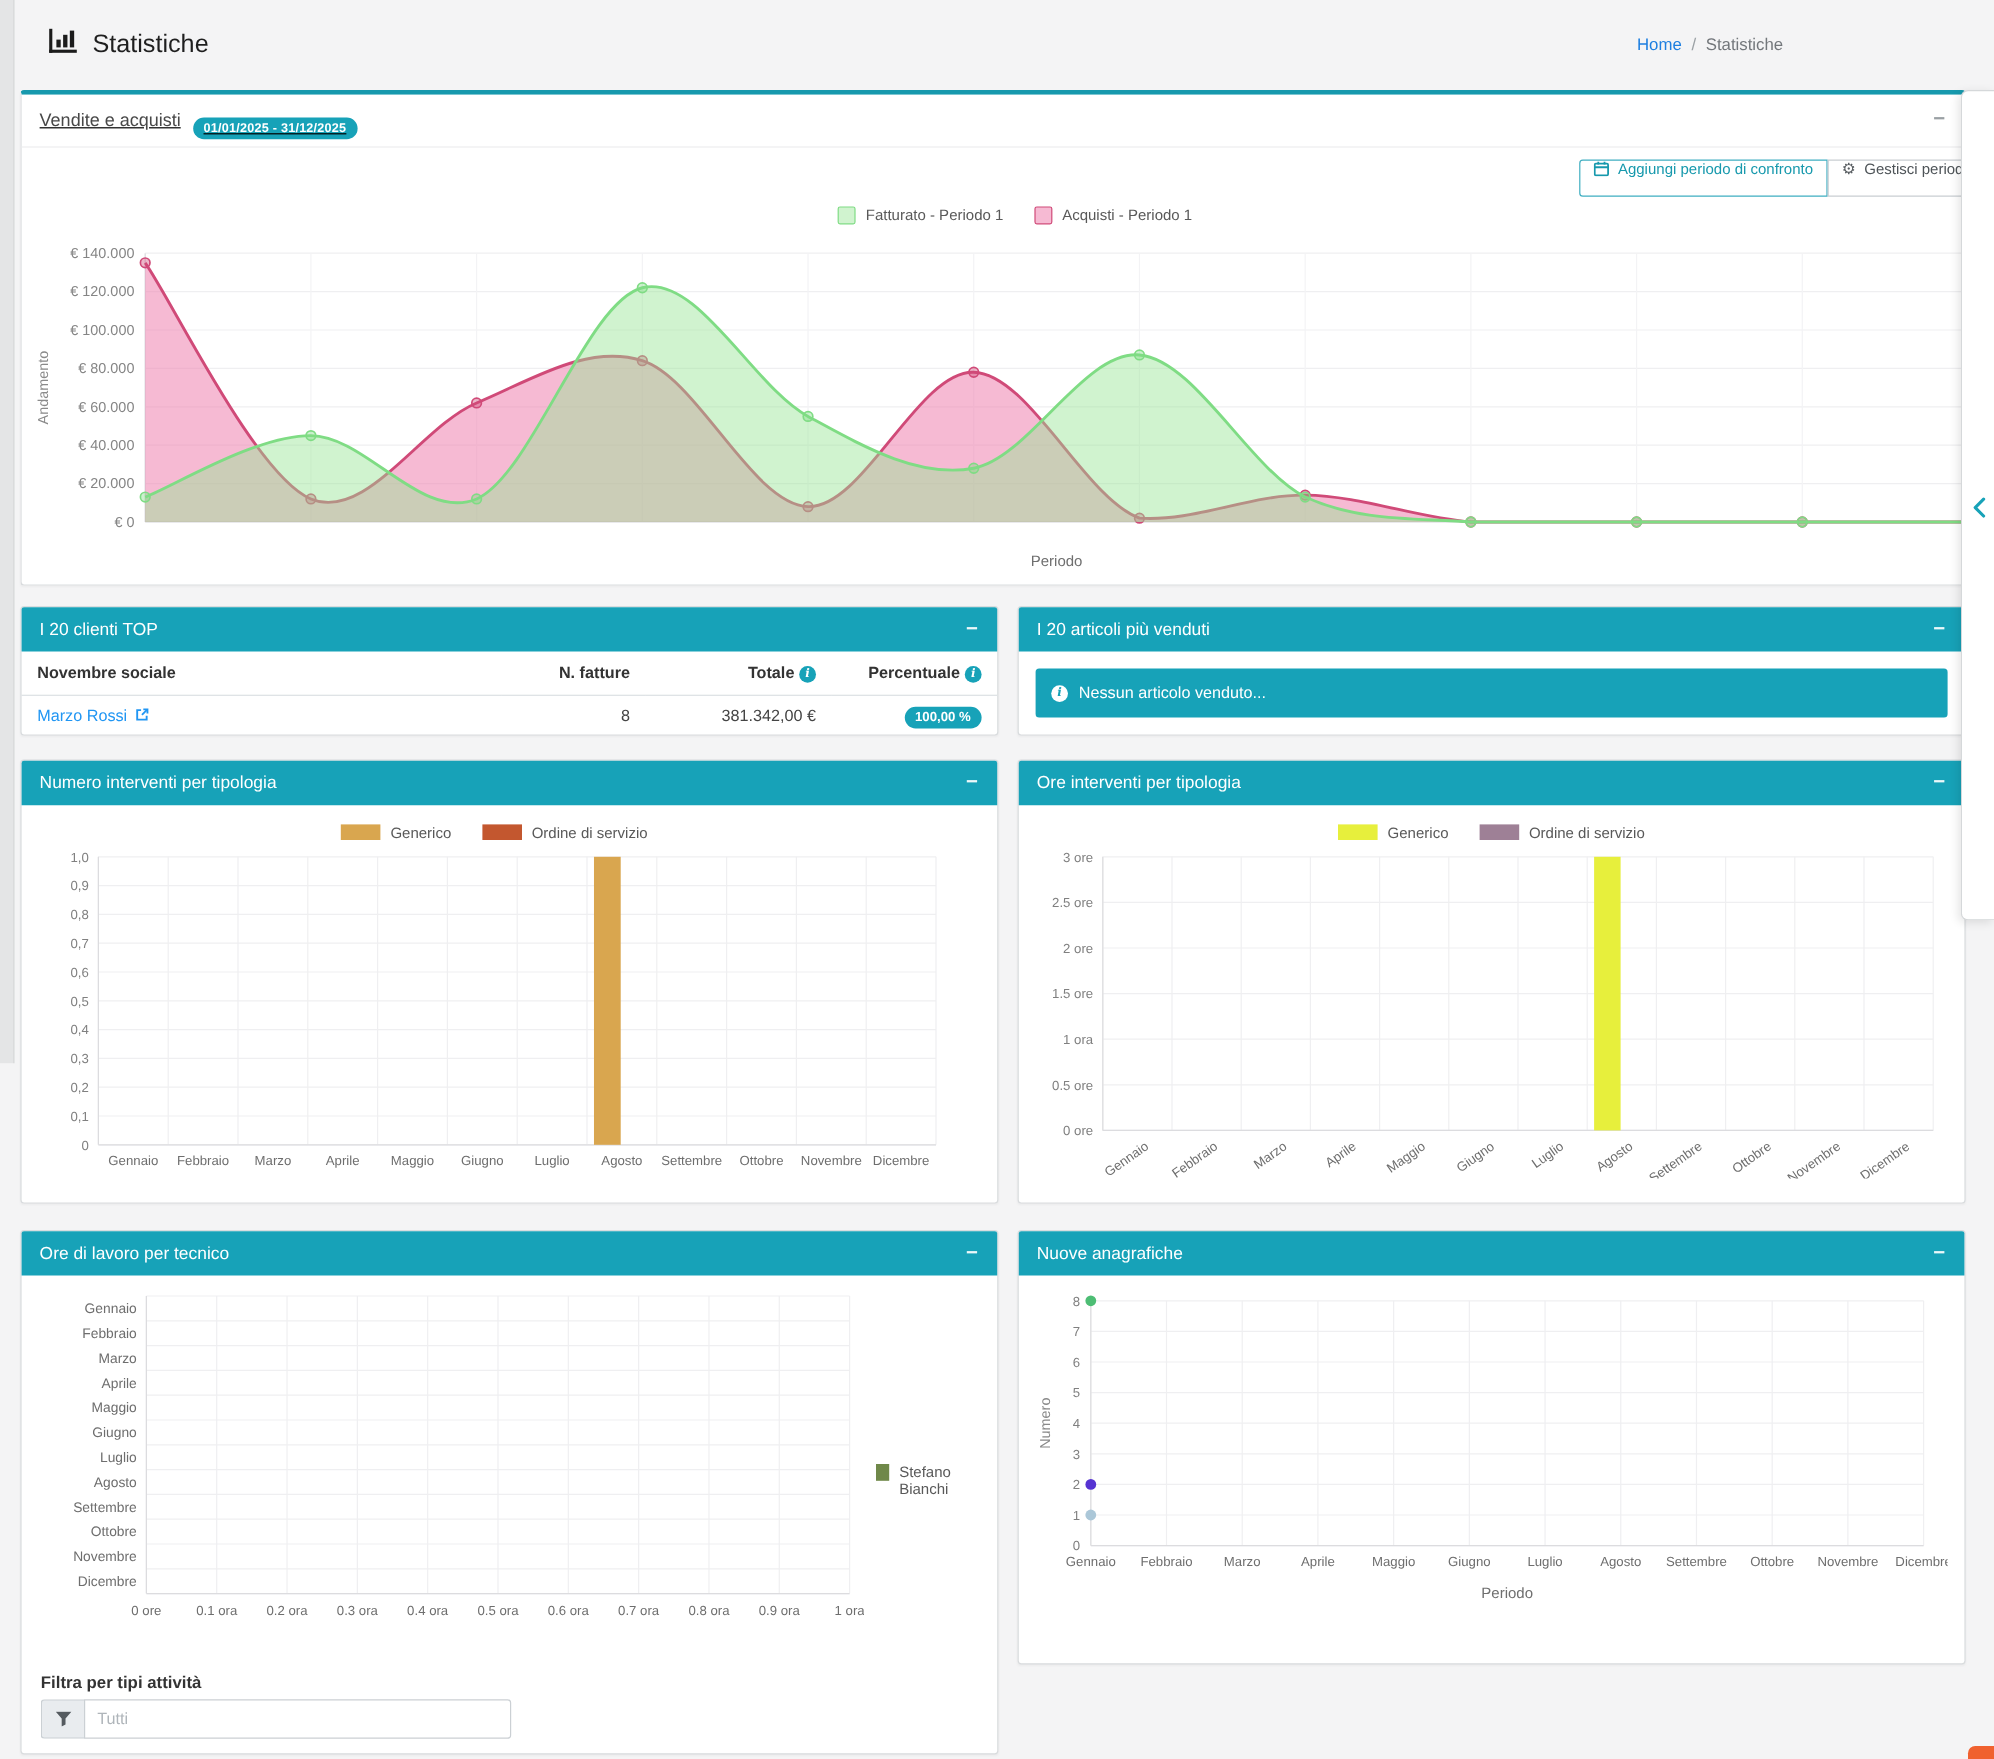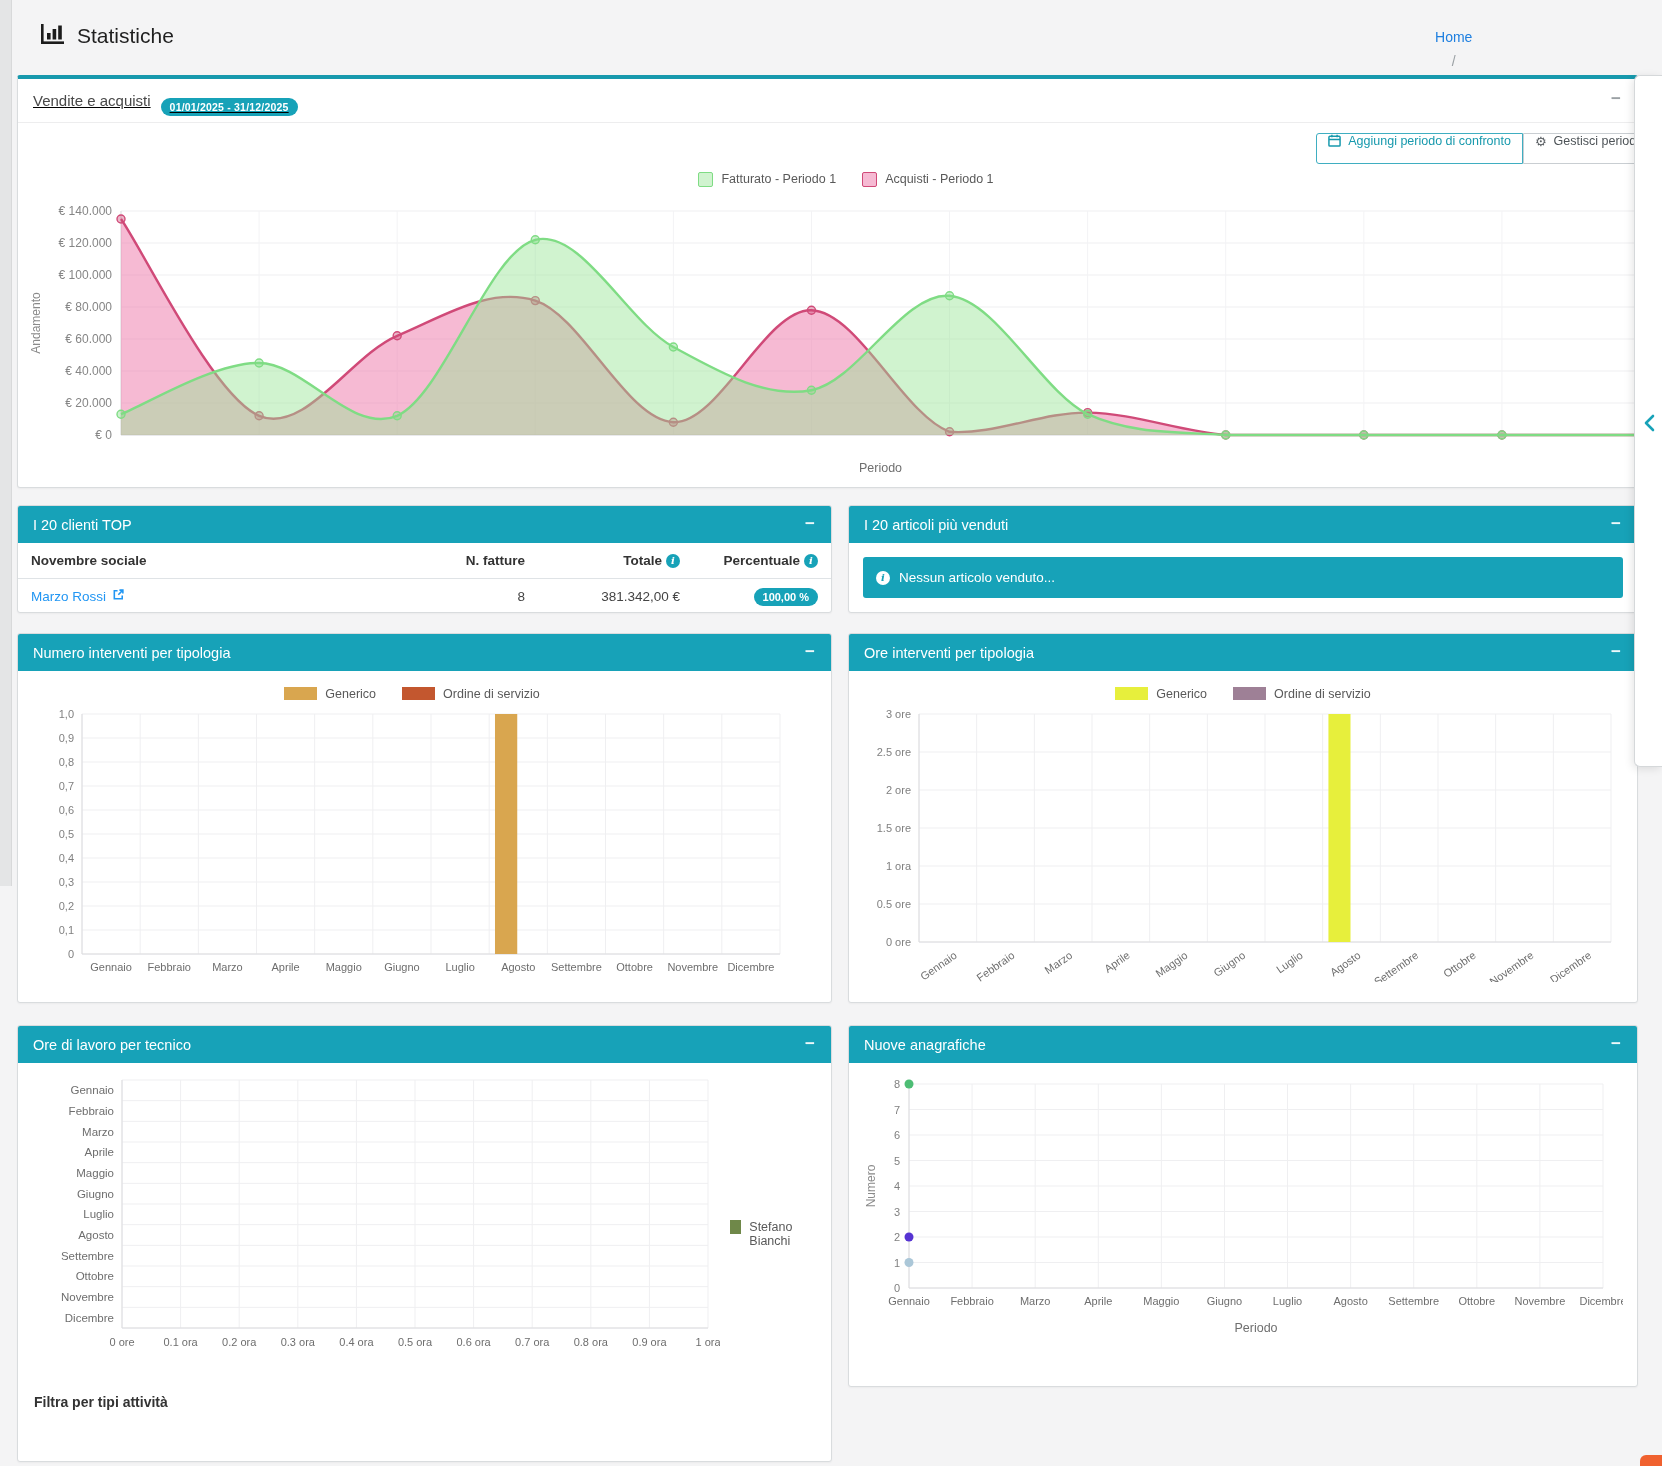--- a/index.html
+++ b/index.html
@@ -6,21 +6,21 @@
   html,body { background:#f4f4f5; }
   body { font-family:"Liberation Sans", sans-serif; }
   .page { position:relative; width:1662px; height:1466px; overflow:hidden; background:#f4f4f5; }
 
   .left-rail { position:absolute; left:0; top:0; width:12px; height:886px; background:#e4e5e6; border-right:1px solid #d8d9da; }
 
   
   .topbar { position:absolute; left:12px; top:0; width:1544px; height:75px; }
   .title-wrap { position:absolute; left:28px; top:22px; display:flex; align-items:center; gap:11px; }
   .title-wrap h1 { font-size:21px; font-weight:400; color:#1f1f1f; }
-  .breadcrumb { position:absolute; right:70px; top:29px; font-size:14px; display:flex; gap:8px; align-items:center;flex-direction:column; }
+  .breadcrumb { position:absolute; right:70px; top:29px; font-size:14px; display:flex; gap:8px; align-items:center; }
   .bc-home { color:#1e7fe0; text-decoration:none; cursor:pointer; }
   .bc-sep { color:#9aa0a4; }
   .bc-cur { color:#73777b; }
 
   
   .panel { position:absolute; background:#fff; border:1px solid #d9dcde; border-radius:3px; box-shadow:0 1px 2px rgba(0,0,0,.04); }
   .p-vendite { left:17px; top:75px; width:1621px; height:413px; border-top:4px solid #1799ad; overflow:hidden;text-decoration:underline; }
   .p-clienti { left:17px; top:505px; width:815px; height:108px; }
   .p-articoli { left:848px; top:505px; width:790px; height:108px; }
   .p-numero { left:17px; top:633px; width:815px; height:370px; }
@@ -440,20 +440,28 @@
           <text x="84" y="206.33333333333334" text-anchor="end" fill="#6e6e6e" font-size="11.5">Ottobre</text>
           <text x="84" y="227.00000000000003" text-anchor="end" fill="#6e6e6e" font-size="11.5">Novembre</text>
           <text x="84" y="247.66666666666669" text-anchor="end" fill="#6e6e6e" font-size="11.5">Dicembre</text>
         </svg><div class="chart-legend side">
           <span class="legend-item">
             <span class="sw sw-sq" style="background: rgb(111, 136, 73);"></span>
             <span class="legend-label">Stefano Bianchi</span>
           </span>
         </div></div>
     <div class="filter-label">Filtra per tipi attività</div>
+    <div class="input-group">
+      <span class="input-addon">
+        <svg width="14" height="13" viewBox="0 0 14 13">
+            <path d="M0.5 0.5 H13.5 L8.6 6 V11 L5.4 12.8 V6 Z" fill="#555b60"></path>
+          </svg>
+      </span>
+      <input type="text" placeholder="Tutti" style="">
+    </div>
   </div>
 
   <div class="panel p-anagrafiche">
     <div class="teal-head">
       <span>Nuove anagrafiche</span>
       <span class="collapse-btn">−</span>
     </div>
     <div class="chart" id="chart-anagrafiche"><svg width="760" height="268">
           <line x1="46" y1="12" x2="740" y2="12" stroke="#efeff1"></line>
           <text x="37" y="16" text-anchor="end" fill="#808080" font-size="11">8</text>

